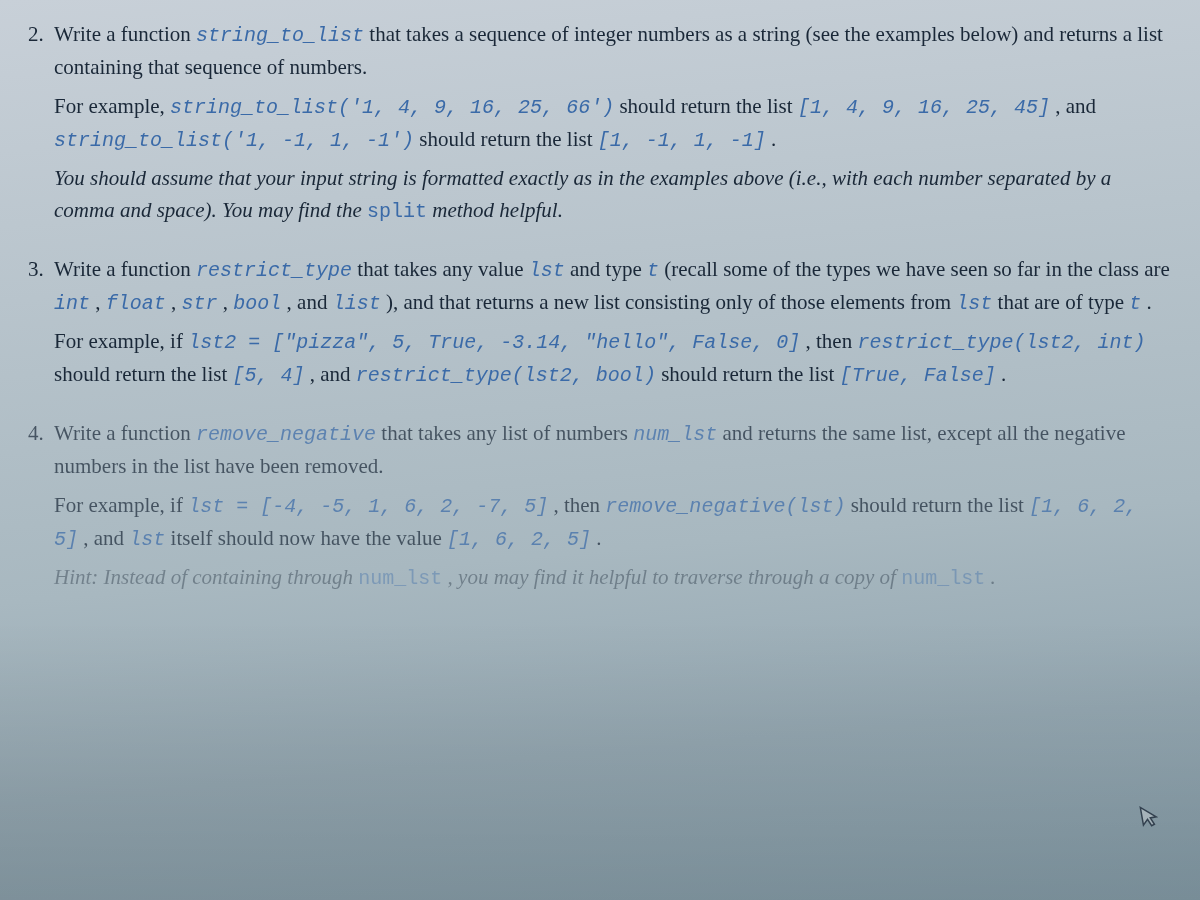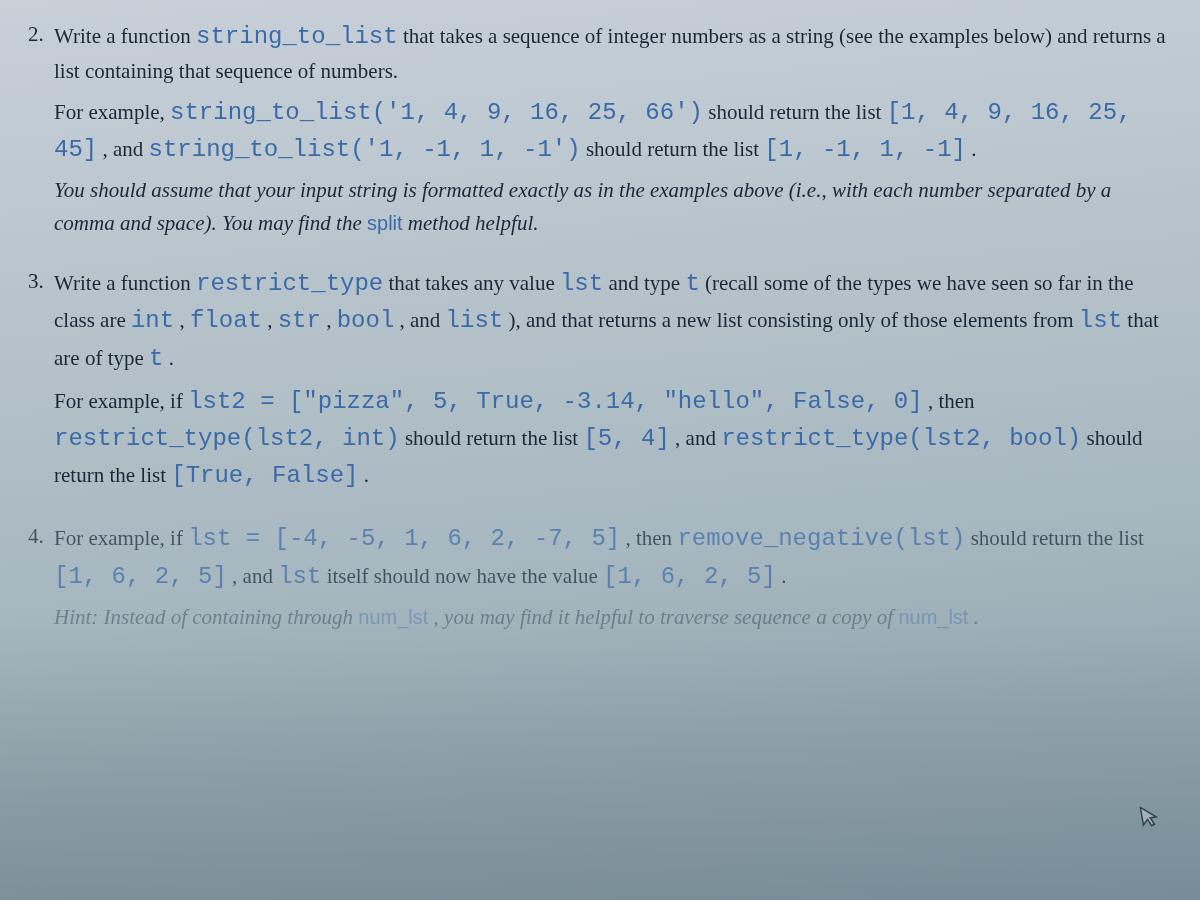--- a/index.html
+++ b/index.html
@@ -38,24 +38,25 @@
   }
   .num {
     position:absolute;
     left:0;
     top:0;
   }
   p { margin: 0 0 6px 0; }
   .code {
     font-family: 'Courier New', Courier, monospace;
     color: #3a6aa8;
-    font-size: 24px;
+    font-size: 20px;
+    font-style: italic;
   }
   .codek {
-    font-family: Liberation Sans, sans-serif;
+    font-family: Liberation Mono, monospace;
     color: #3a6aa8;
     font-size: 20px;
   }
   .italic { font-style: italic; }
   .hint { font-style: italic; opacity: 0.9;}
   .faded { opacity: 0.85; }
   .faded2 { opacity: 0.7; }
   .faded3 { opacity: 0.55; }
   .cursor {
     position: absolute;
@@ -129,36 +130,43 @@
       <span class="code">restrict_type(lst2, bool)</span>
       <span> should return the list </span>
       <span class="code">[True, False]</span>
       <span> .</span>
     </p>
   </div>
 
   <div class="problem faded2">
     <span class="num">4.</span>
     <p>
+      <span>Write a function </span>
+      <span class="code">remove_negative</span>
+      <span> that takes any list of numbers </span>
+      <span class="code">num_lst</span>
+      <span> and returns the same list, except all the negative numbers in the list have been removed.</span>
+    </p>
+    <p>
       <span>For example, if </span>
       <span class="code">lst = [-4, -5, 1, 6, 2, -7, 5]</span>
       <span> , then </span>
       <span class="code">remove_negative(lst)</span>
       <span> should return the list </span>
       <span class="code">[1, 6, 2, 5]</span>
       <span> , and </span>
       <span class="code">lst</span>
       <span> itself should now have the value </span>
       <span class="code">[1, 6, 2, 5]</span>
       <span> .</span>
     </p>
     <p class="hint faded3">
       <span>Hint: Instead of containing through </span>
       <span class="codek" style="font-style:normal">num_lst</span>
-      <span> , you may find it helpful to traverse sequence a copy of </span>
+      <span> , you may find it helpful to traverse through a copy of </span>
       <span class="codek" style="font-style:normal">num_lst</span>
       <span> .</span>
     </p>
   </div>
 
   <div class="cursor">
     <svg viewBox="0 0 20 26" fill="none" stroke="#2a3848" stroke-width="1.5">
       <path d="M3 2 L3 20 L8 15 L11 22 L14 21 L11 14 L17 14 Z" fill="rgba(255,255,255,0.4)"></path>
     </svg>
   </div>

